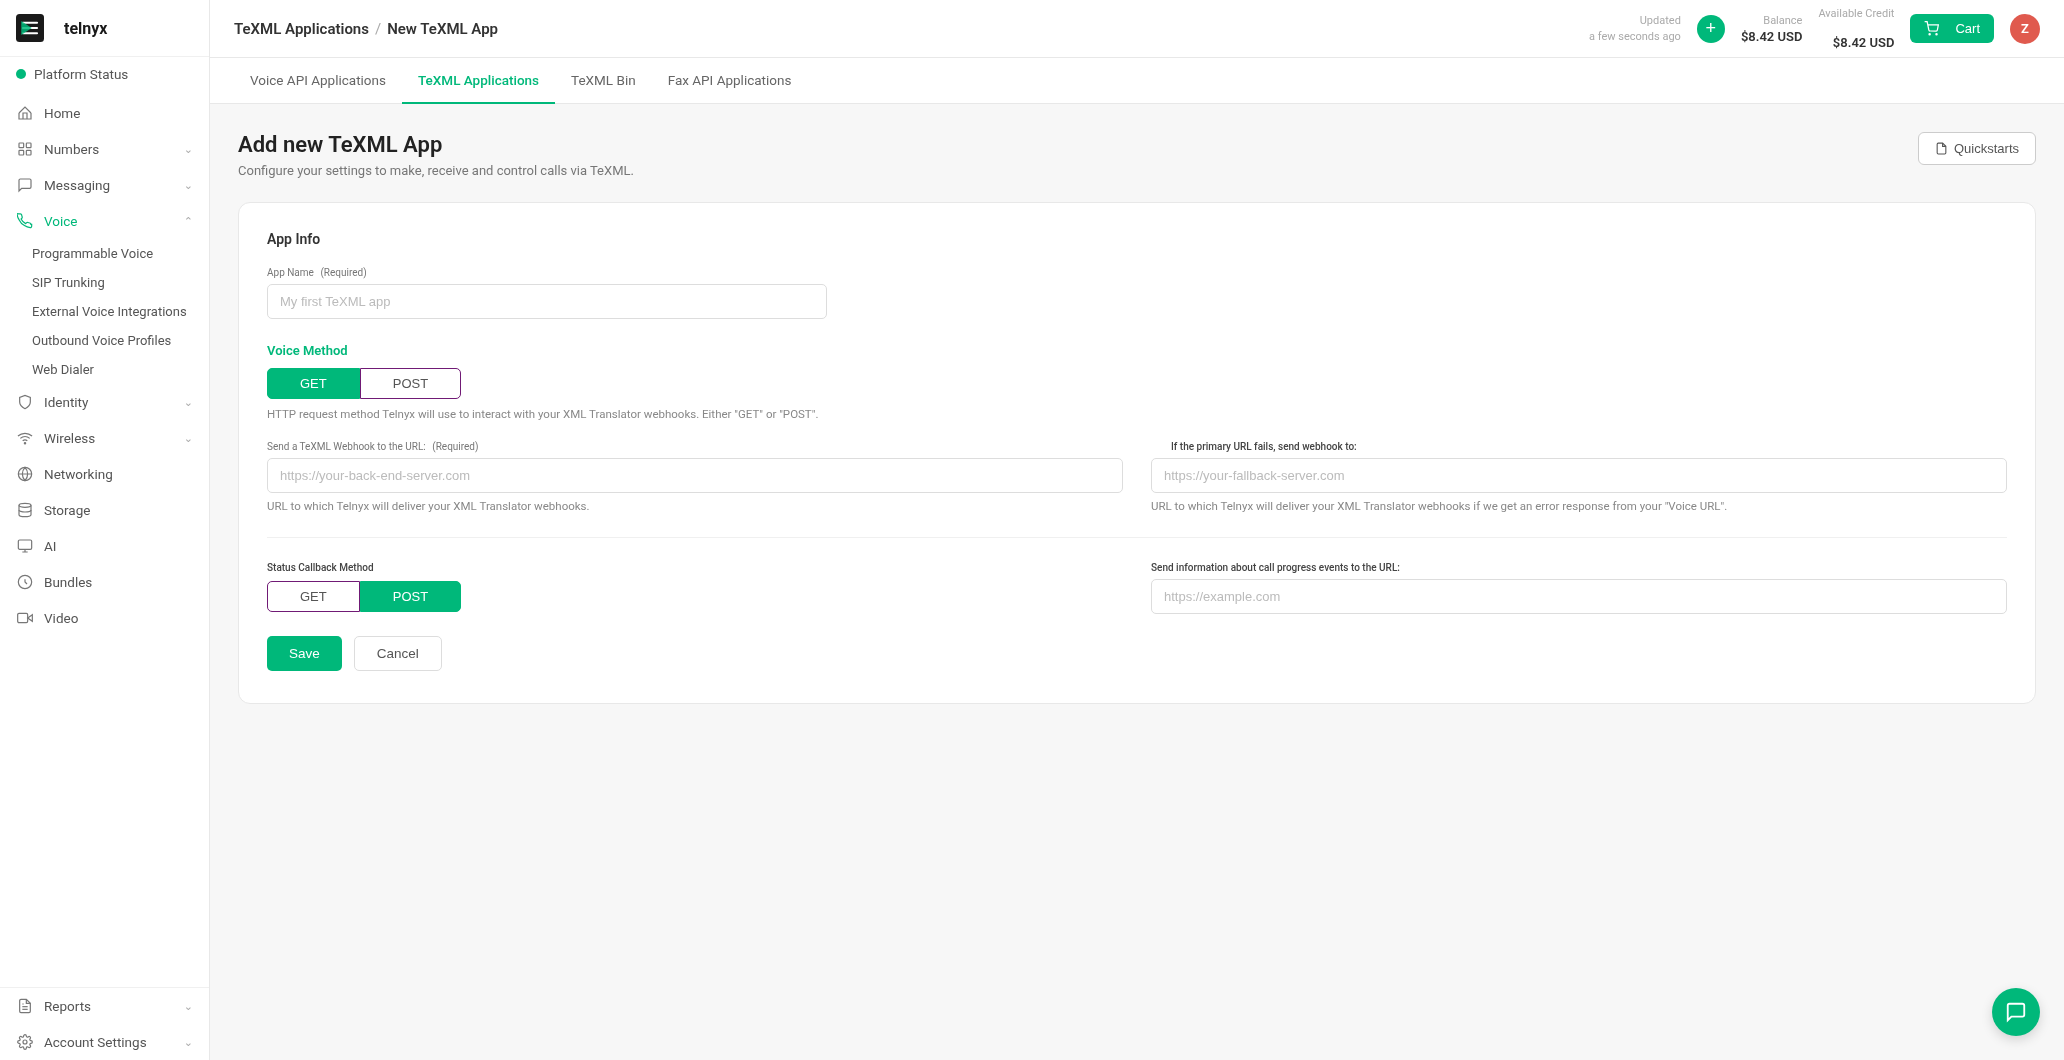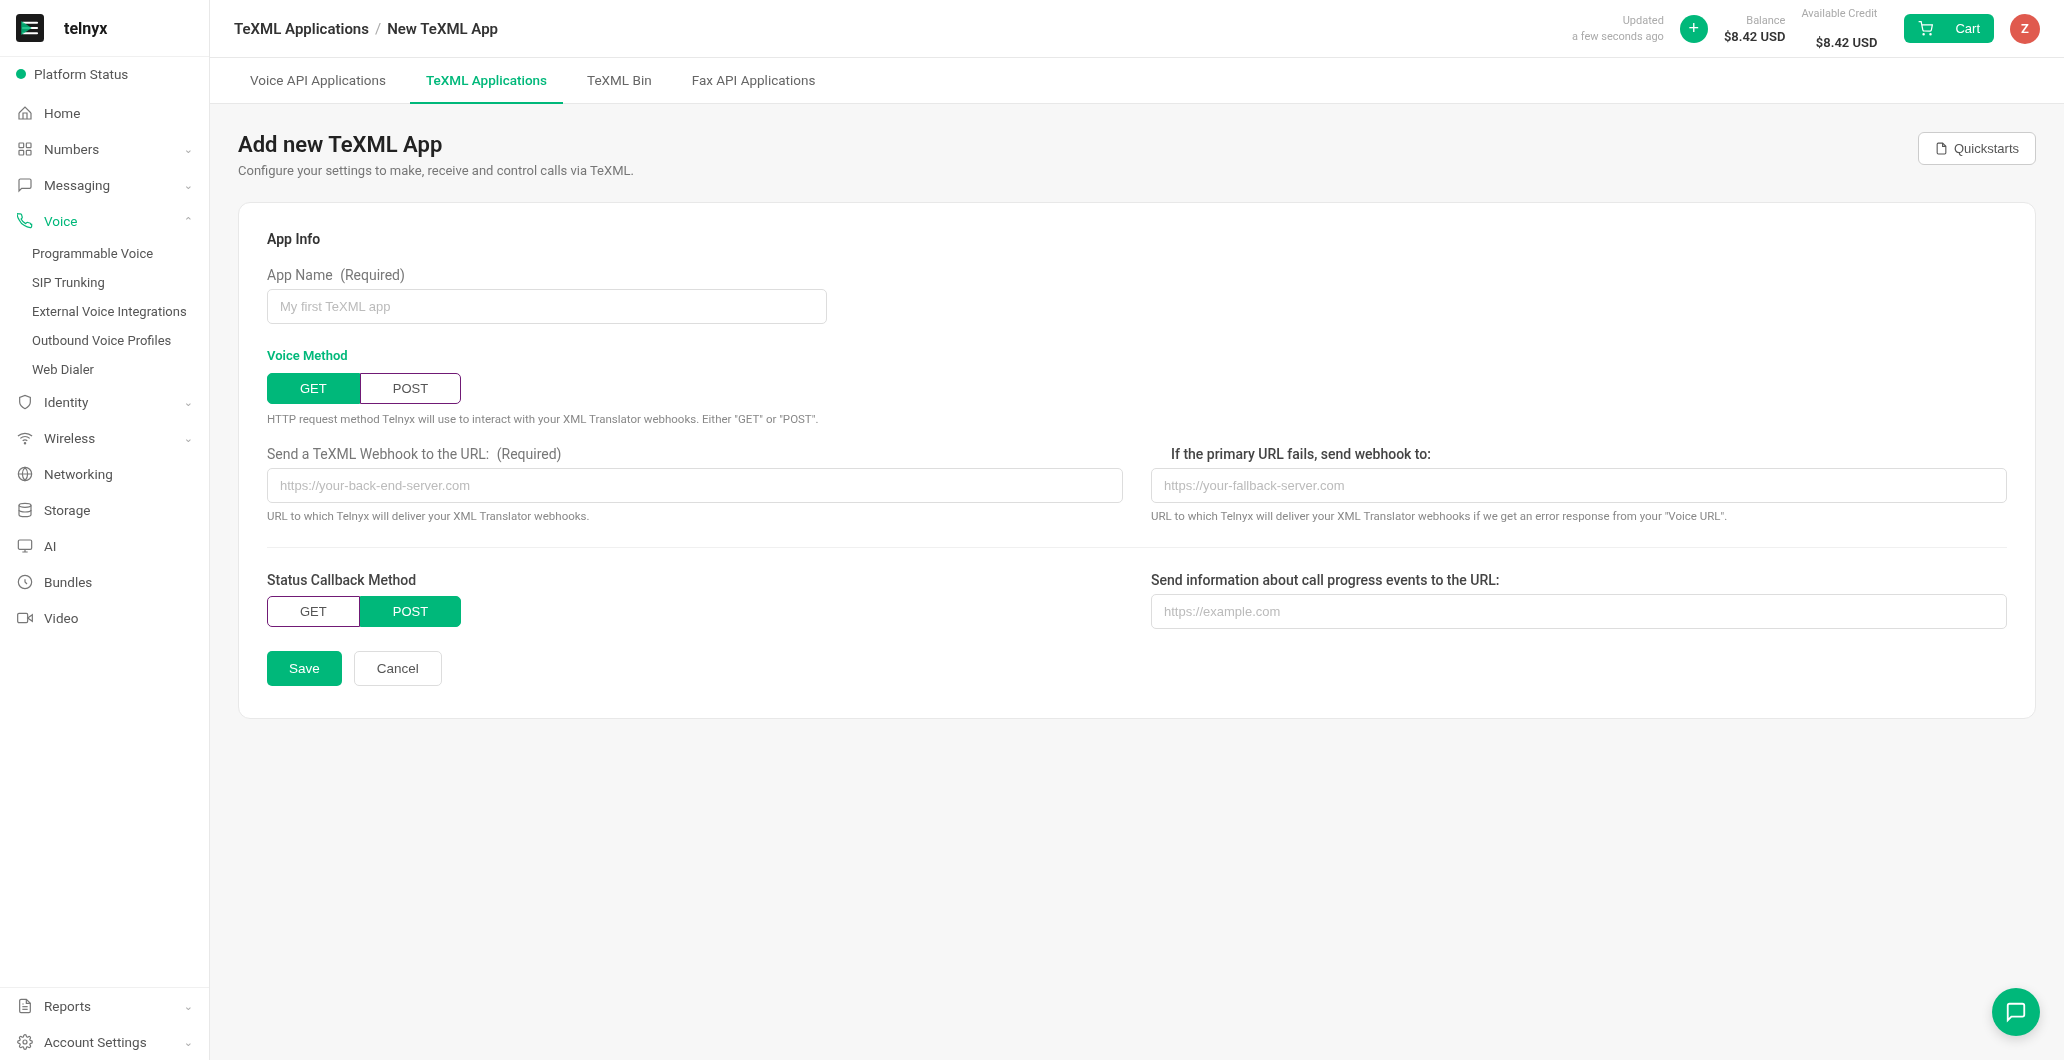--- a/index.html
+++ b/index.html
@@ -25,40 +25,40 @@
     .main { flex: 1; display: flex; flex-direction: column; overflow: hidden; }
 
     
     .header { background: #fff; border-bottom: 1px solid #e8e8e8; padding: 0 24px; height: 58px; display: flex; align-items: center; justify-content: space-between; }
     .breadcrumb { display: flex; align-items: center; gap: 6px; font-size: 15px; font-weight: 600; color: #333; }
     .breadcrumb-sep { color: #aaa; font-weight: 400; }
     .breadcrumb-current { color: #333; }
     .header-right { display: flex; align-items: center; gap: 16px; }
     .header-updated { font-size: 11px; color: #aaa; text-align: right; line-height: 1.4; }
     .header-add-btn { width: 28px; height: 28px; border-radius: 50%; background: #00b87a; color: #fff; display: flex; align-items: center; justify-content: center; font-size: 18px; cursor: pointer; border: none; }
-    .cart-btn { background: #00b87a; color: #fff; border: none; border-radius: 6px; padding: 7px 14px; display: flex; gap: 22px; cursor: pointer; font-size: 13px; font-weight: 500; margin-left: 11px; }
+    .cart-btn { background: #00b87a; color: #fff; border: none; border-radius: 6px; padding: 7px 14px; display: flex; gap: 16px; cursor: pointer; font-size: 13px; font-weight: 500; }
     .avatar { width: 30px; height: 30px; border-radius: 50%; background: #e05a4e; color: #fff; display: flex; align-items: center; justify-content: center; font-size: 13px; font-weight: 600; }
 
     
-    .tabs { background: #fff; border-bottom: 1px solid #e8e8e8; padding: 0 24px; display: flex; gap: 8px; }
+    .tabs { background: #fff; border-bottom: 1px solid #e8e8e8; padding: 0 24px; display: flex; gap: 0; }
     .tab { padding: 14px 16px; font-size: 13.5px; color: #666; cursor: pointer; border-bottom: 2px solid transparent; margin-bottom: -1px; }
     .tab.active { color: #00b87a; border-bottom-color: #00b87a; font-weight: 500; }
 
     
     .content { flex: 1; overflow-y: auto; padding: 28px 28px; background: #f7f7f7; }
     .page-header { display: flex; align-items: flex-start; justify-content: space-between; margin-bottom: 24px; }
     .page-title { font-size: 22px; font-weight: 600; color: #222; margin-bottom: 6px; }
     .page-subtitle { font-size: 13px; color: #777; }
     .quickstarts-btn { border: 1px solid #ccc; background: #fff; padding: 8px 16px; border-radius: 6px; cursor: pointer; display: flex; align-items: center; gap: 6px; font-size: 13px; color: #555; }
 
     
     .card { background: #fff; border-radius: 12px; border: 1px solid #e8e8e8; padding: 28px; margin-bottom: 20px; }
     .card-section-title { font-size: 14px; font-weight: 600; color: #333; margin-bottom: 20px; }
     .form-group { flex: 1; display: flex; flex-direction: column; gap: 6px; }
-    .form-label { font-size: 14px; color: #444; font-weight: 500; }
+    .form-label { font-size: 10px; color: #444; font-weight: 500; }
     .form-label span { color: #777; font-weight: 400; }
     .form-input { border: 1px solid #ddd; border-radius: 5px; padding: 9px 12px; font-size: 13px; color: #333; outline: none; width: 100%; }
     .form-input::placeholder { color: #bbb; }
     .form-hint { font-size: 11.5px; color: #888; margin-top: 2px; }
 
     
     .method-label { font-size: 13px; color: #00b87a; font-weight: 600; margin-bottom: 10px; }
     .method-btns { display: flex; gap: 0; margin-bottom: 8px; }
     .method-btn { padding: 7px 32px; border: 1px solid #701a75; background: #fff; font-size: 13px; cursor: pointer; color: #555; }
     .method-btn:first-child { border-radius: 5px 0 0 5px; }

